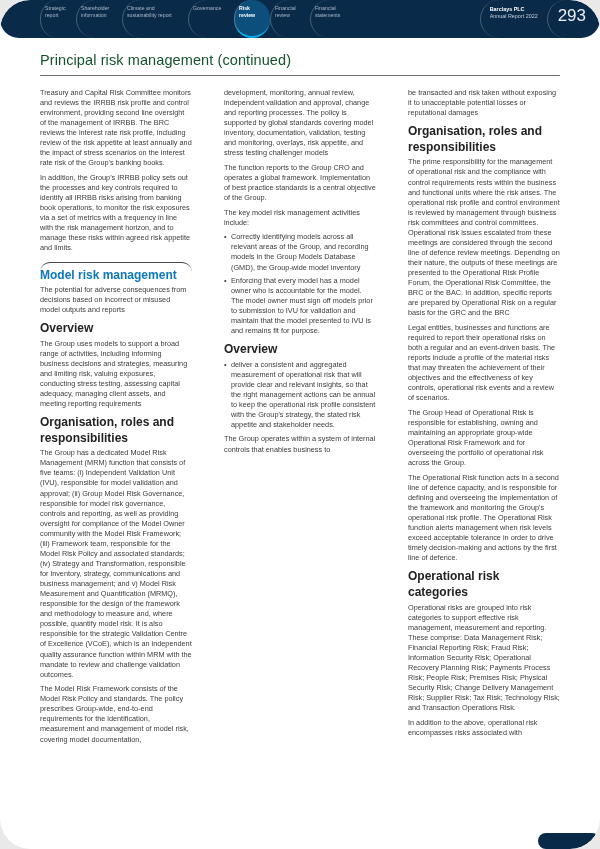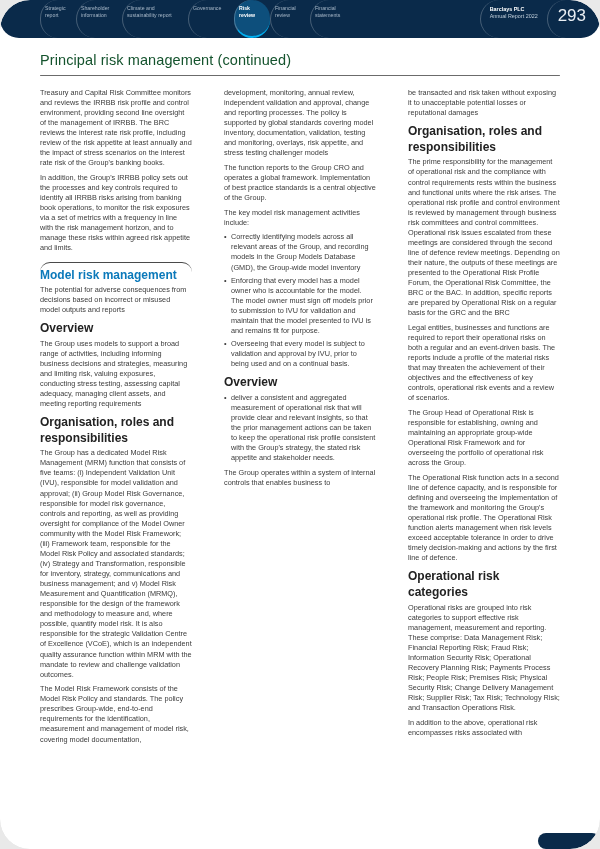--- a/index.html
+++ b/index.html
@@ -86,25 +86,24 @@
         <p class="p">The Model Risk Framework consists of the Model Risk Policy and standards. The policy prescribes Group-wide, end-to-end requirements for the identification, measurement and management of model risk, covering model documentation,</p>
       </section>
 
       <section class="col">
         <p class="p">development, monitoring, annual review, independent validation and approval, change and reporting processes. The policy is supported by global standards covering model inventory, documentation, validation, testing and monitoring, overlays, risk appetite, and stress testing challenger models</p>
         <p class="p">The function reports to the Group CRO and operates a global framework. Implementation of best practice standards is a central objective of the Group.</p>
         <p class="p">The key model risk management activities include:</p>
         <ul class="bullets">
           <li>Correctly identifying models across all relevant areas of the Group, and recording models in the Group Models Database (GMD), the Group-wide model inventory</li>
           <li>Enforcing that every model has a model owner who is accountable for the model. The model owner must sign off models prior to submission to IVU for validation and maintain that the model presented to IVU is and remains fit for purpose.</li>
-          <li>Overseeing that every model is subject to validation and approval by IVU, prior to being used and on a continual basis.</li>
         </ul>
         <h3 class="h3">Overview</h3>
         <ul class="bullets">
-          <li>deliver a consistent and aggregated measurement of operational risk that will provide clear and relevant insights, so that the prior management actions can be taken to keep the operational risk profile consistent with the Group's strategy, the stated risk appetite and stakeholder needs.</li>
+          <li>deliver a consistent and aggregated measurement of operational risk that will provide clear and relevant insights, so that the right management actions can be annual to keep the operational risk profile consistent with the Group's strategy, the stated risk appetite and stakeholder needs.</li>
         </ul>
         <p class="p">The Group operates within a system of internal controls that enables business to</p>
       </section>
 
       <section class="col">
         <p class="p">be transacted and risk taken without exposing it to unacceptable potential losses or reputational damages</p>
         <h3 class="h3">Organisation, roles and responsibilities</h3>
         <p class="p">The prime responsibility for the management of operational risk and the compliance with control requirements rests within the business and functional units where the risk arises. The operational risk profile and control environment is reviewed by management through business risk committees and control committees. Operational risk issues escalated from these meetings are considered through the second line of defence review meetings. Depending on their nature, the outputs of these meetings are presented to the Operational Risk Profile Forum, the Operational Risk Committee, the BRC or the BAC. In addition, specific reports are prepared by Operational Risk on a regular basis for the GRC and the BRC</p>
         <p class="p">Legal entities, businesses and functions are required to report their operational risks on both a regular and an event-driven basis. The reports include a profile of the material risks that may threaten the achievement of their objectives and the effectiveness of key controls, operational risk events and a review of scenarios.</p>
         <p class="p">The Group Head of Operational Risk is responsible for establishing, owning and maintaining an appropriate group-wide Operational Risk Framework and for overseeing the portfolio of operational risk across the Group.</p>

